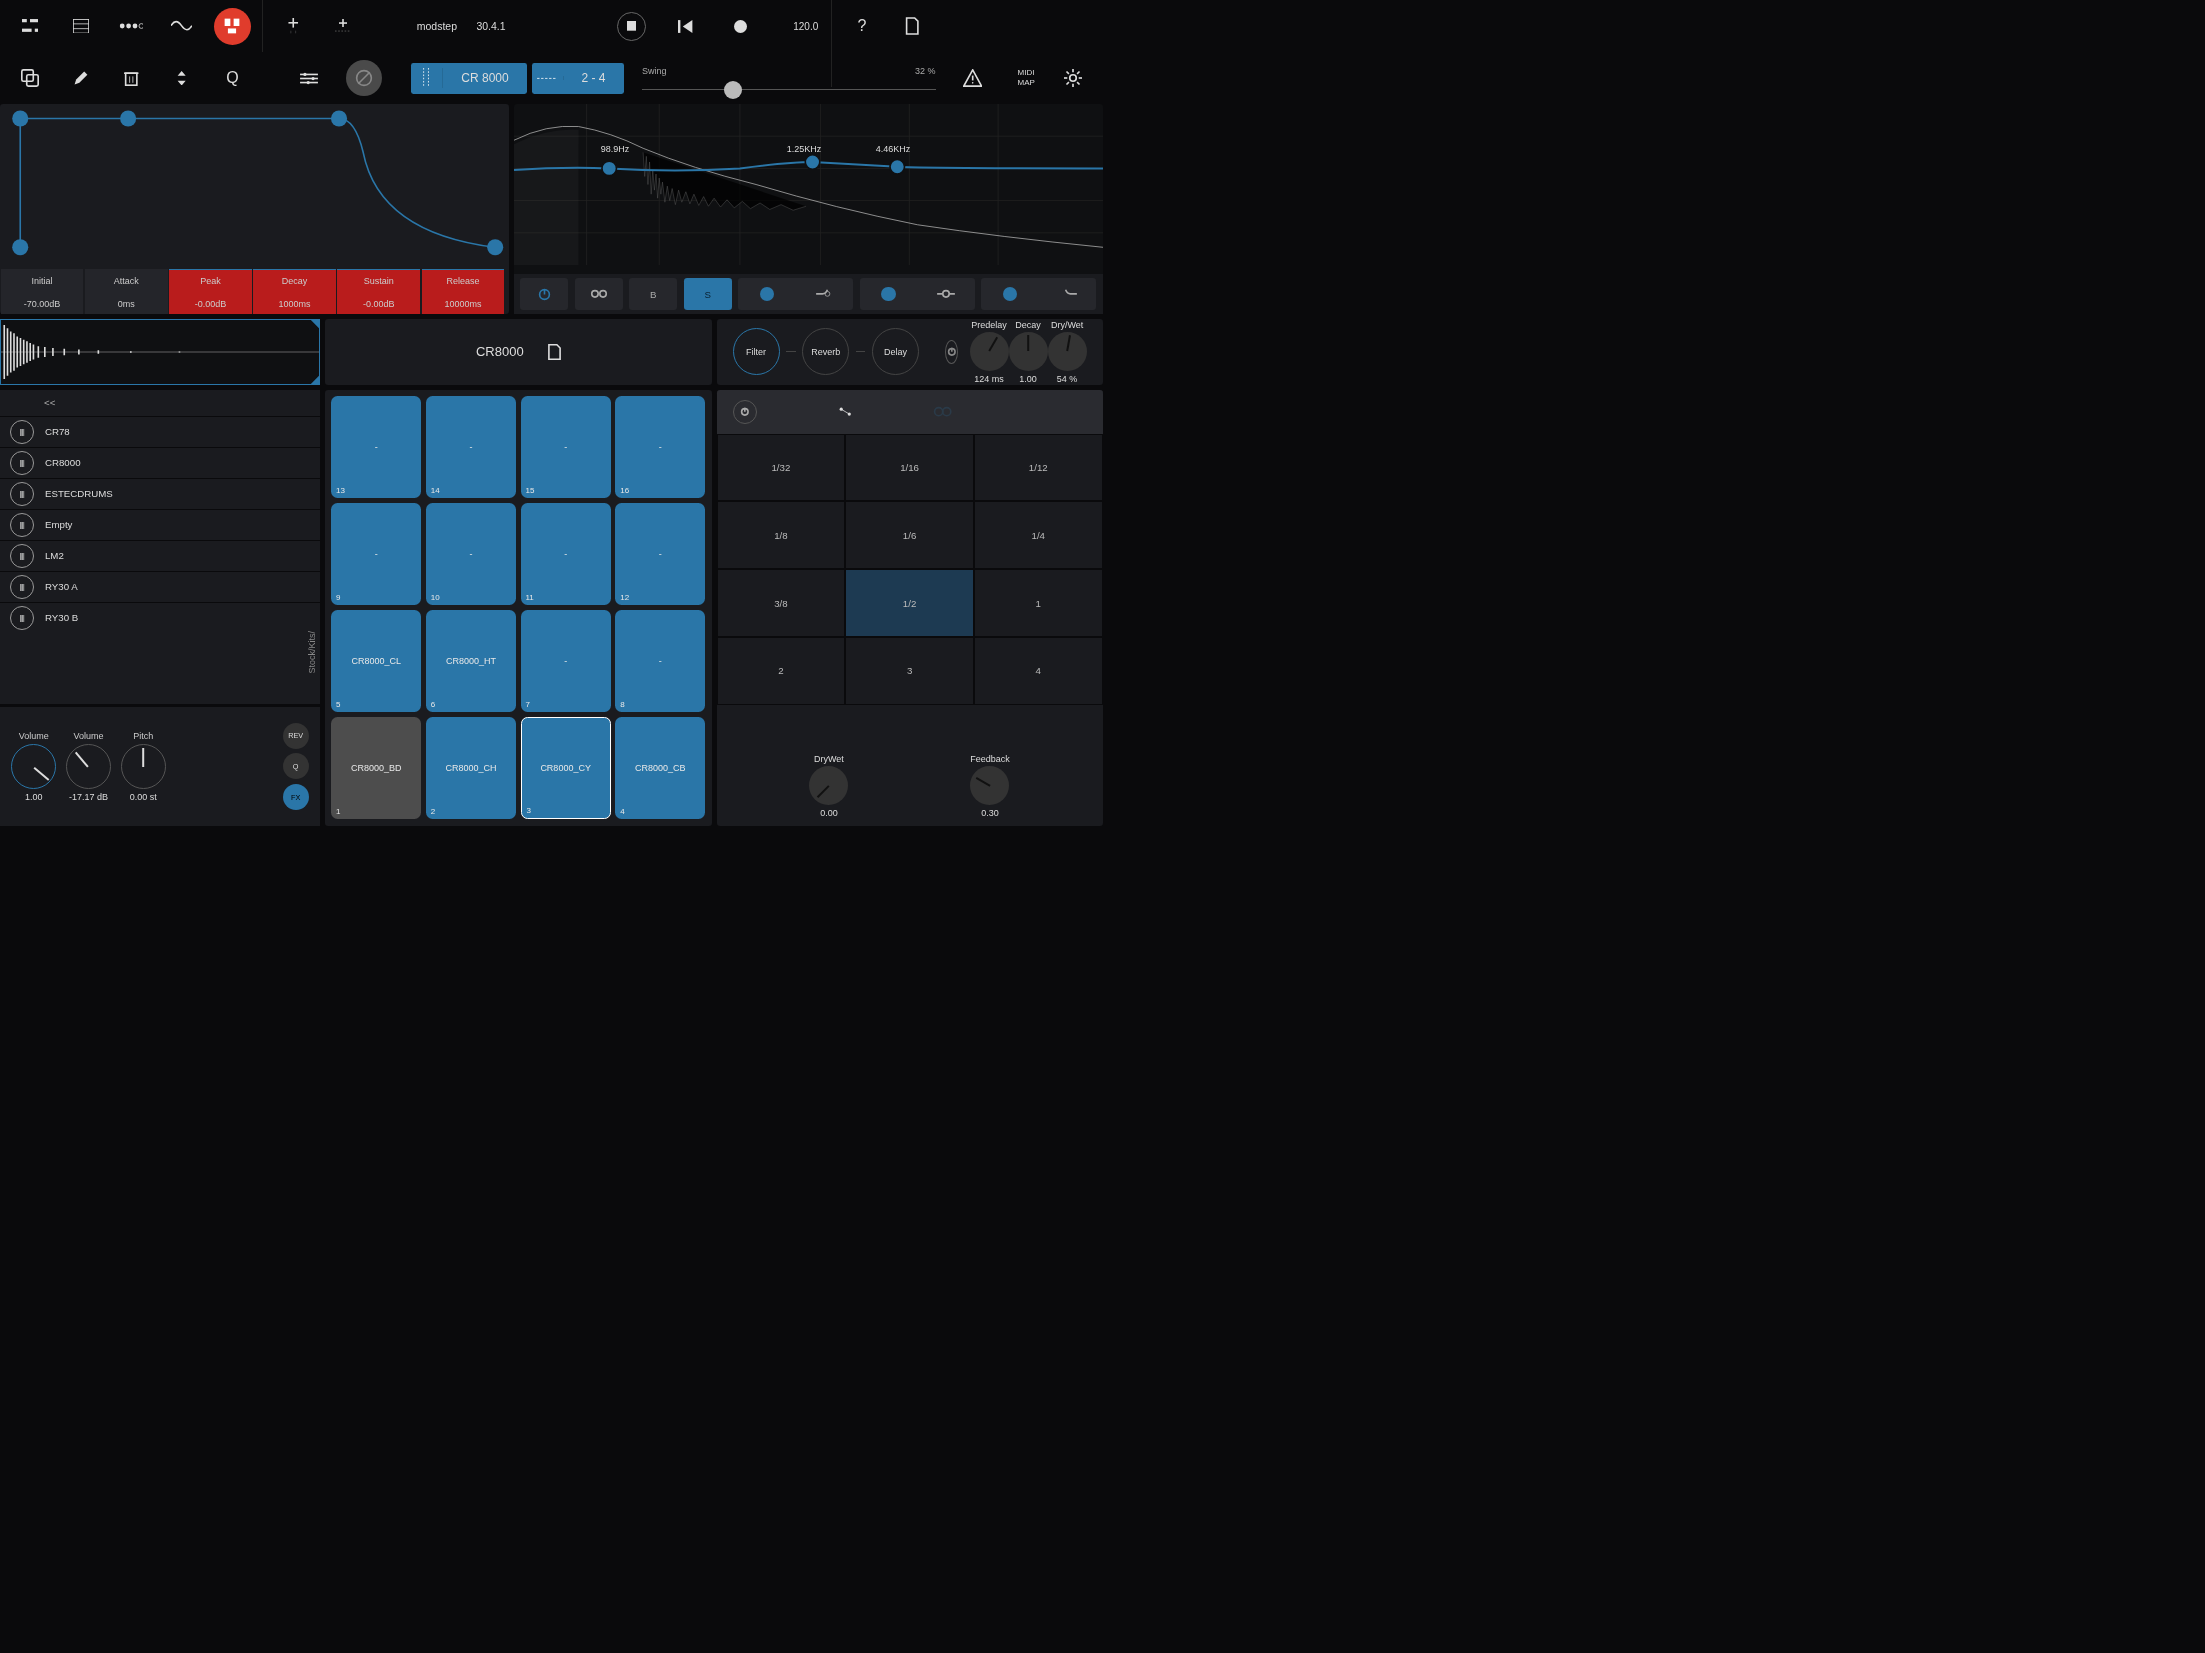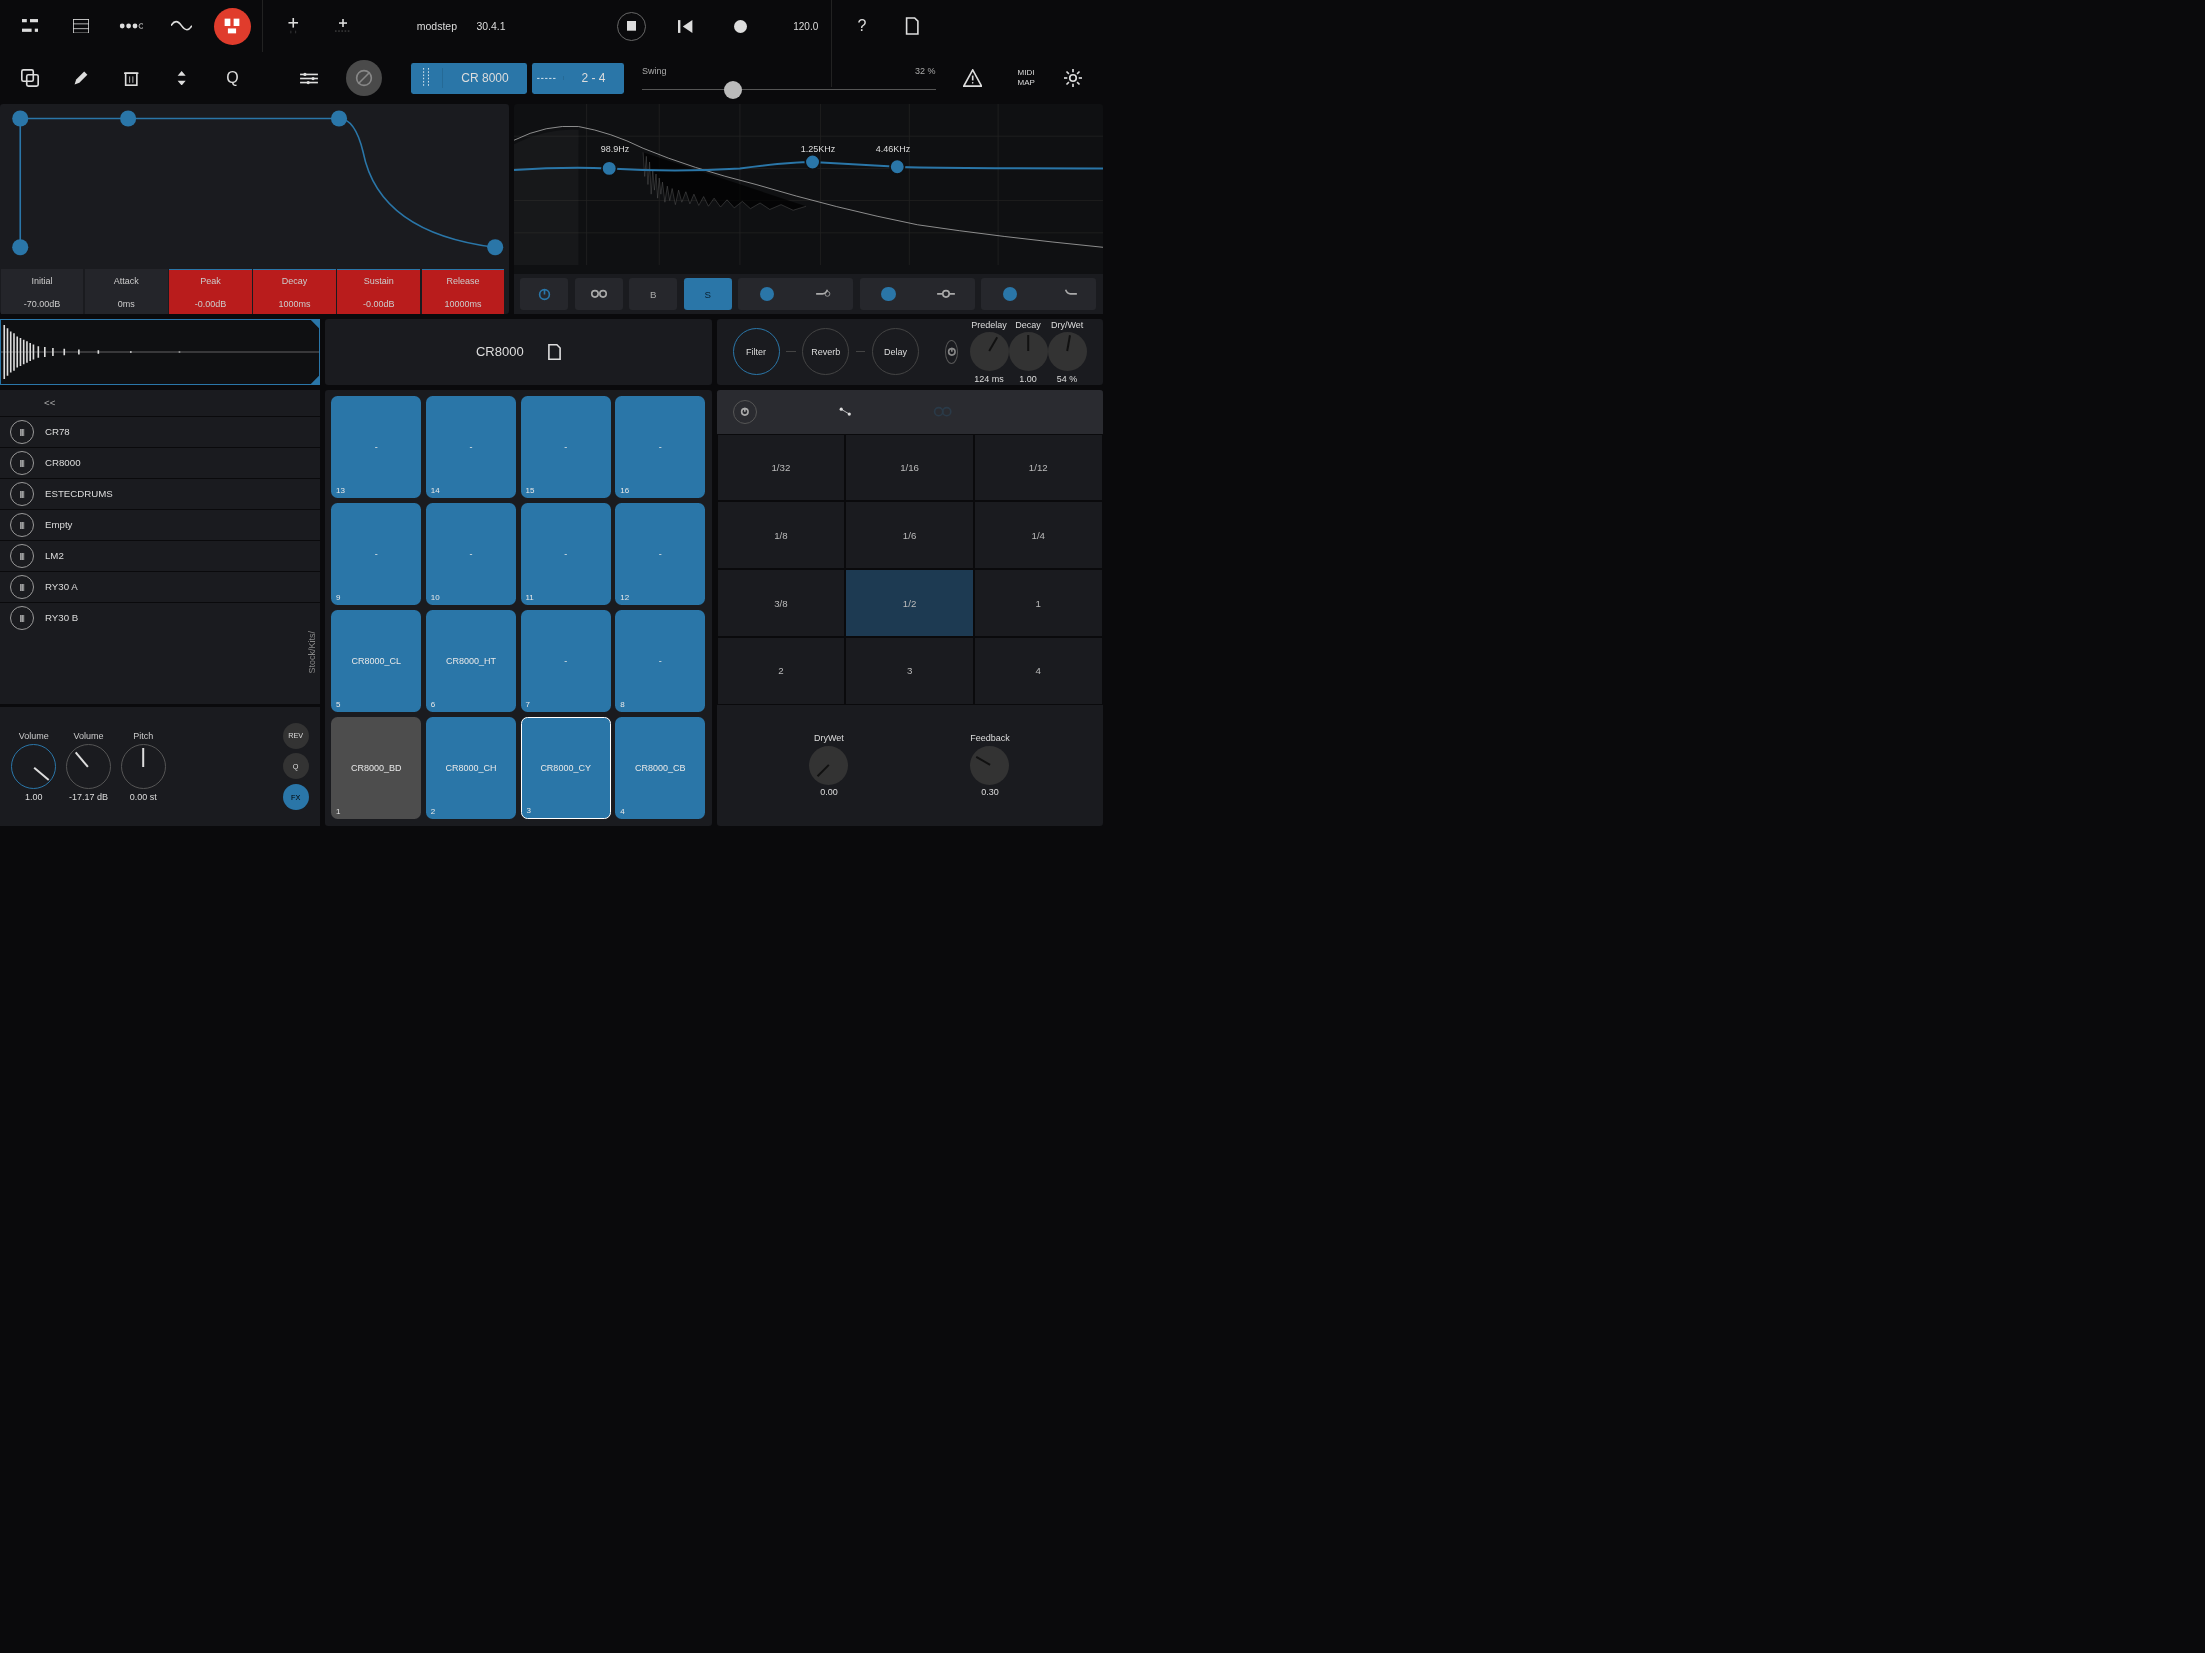--- a/index.html
+++ b/index.html
@@ -91,21 +91,21 @@
 .fx-head .pwr{width:24px;height:24px;border:1.6px solid #555;border-radius:50%;display:flex;align-items:center;justify-content:center}
 .fx-knob-box{display:flex;flex-direction:column;align-items:center;gap:2.4px}
 .fx-knob-box .l{font-size:9px}
 .fx-knob{width:39px;height:39px;background:#333;border-radius:50%;position:relative}
 .fx-knob::after{content:'';position:absolute;width:1.6px;height:16px;background:#111;left:50%;top:3.2px;transform-origin:bottom;transform:translateX(-50%) rotate(var(--r,0deg))}
 .delay-panel{flex:1;background:#1a1b1f;border-radius:3.2px;display:flex;flex-direction:column}
 .delay-top{height:44px;display:flex;align-items:center;padding:0 16px;background:#2a2b30;border-radius:3.2px 3.2px 0 0;gap:81px}
 .delay-grid{flex:1;display:grid;grid-template-columns:repeat(3,1fr);grid-template-rows:repeat(4,1fr)}
 .dg-cell{display:flex;align-items:center;justify-content:center;font-size:9.7px;color:#bbb;border:0.8px solid #0a0a0c}
 .dg-cell.sel{background:#1d3a52}
-.delay-knobs{height:121px;display:flex;align-items:center;justify-content:space-around;padding:8px 32px}
+.delay-knobs{height:121px;display:flex;align-items:flex-end;justify-content:space-around;padding:8px 32px}
 
 svg{display:block}
 </style>
 </head>
 <body>
 
 <div class="topbar">
   <div class="tb-btn">
       <svg width="16" height="14.5" viewBox="0 0 20 18">
         <rect x="0" y="0" width="6" height="4" fill="#ddd"></rect>
@@ -348,21 +348,21 @@
       </g>
       <path d="M0 82 Q60 78 118 80 Q200 85 280 80 Q340 72 370 72 Q420 75 475 78 Q520 80 730 80" fill="none" stroke="#2a76a8" stroke-width="2.5"></path>
       <g fill="#2a76a8" stroke="#0f1012" stroke-width="2">
         <circle cx="118" cy="80" r="9"></circle>
           <circle cx="370" cy="72" r="9"></circle>
           <circle cx="475" cy="78" r="9"></circle>
       </g>
     </svg>
     <div class="eq-labels">
       <div class="eq-lbl" style="left:87px">98.9Hz</div>
-      <div class="eq-lbl" style="left:287px">1.25KHz</div>
+      <div class="eq-lbl" style="left:273px">1.25KHz</div>
       <div class="eq-lbl" style="left:362px">4.46KHz</div>
     </div>
     <div class="eq-btns">
       <div class="eq-btn">
           <svg width="13" height="13" viewBox="0 0 16 16">
             <circle cx="8" cy="8" r="6" fill="none" stroke="#2a76a8" stroke-width="2"></circle>
             <line x1="8" y1="2" x2="8" y2="8" stroke="#2a76a8" stroke-width="2"></line>
           </svg>
         </div>
       <div class="eq-btn">

